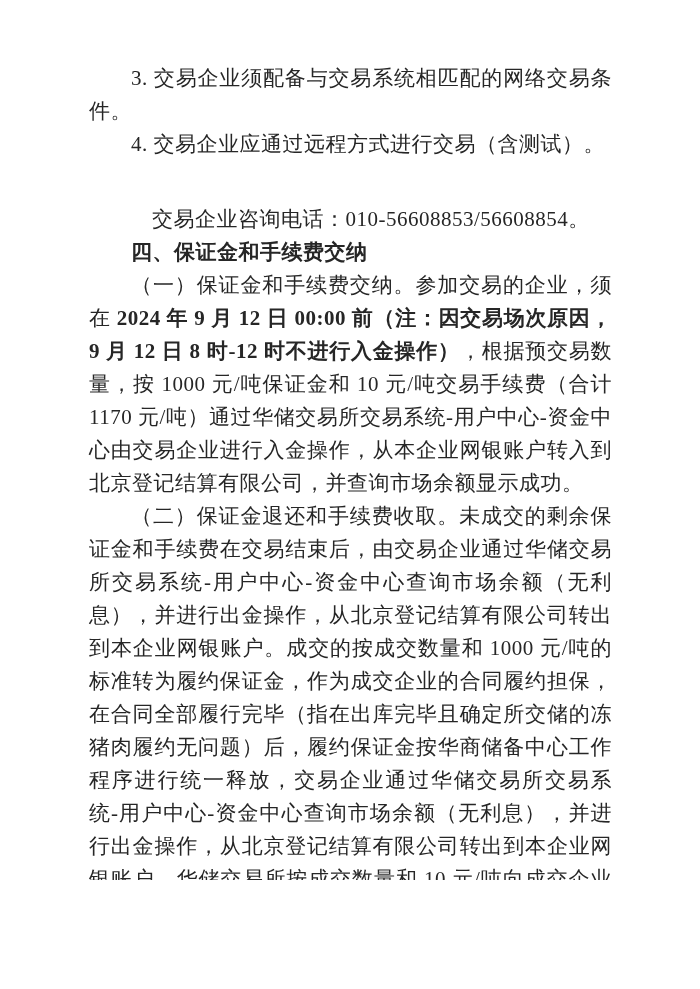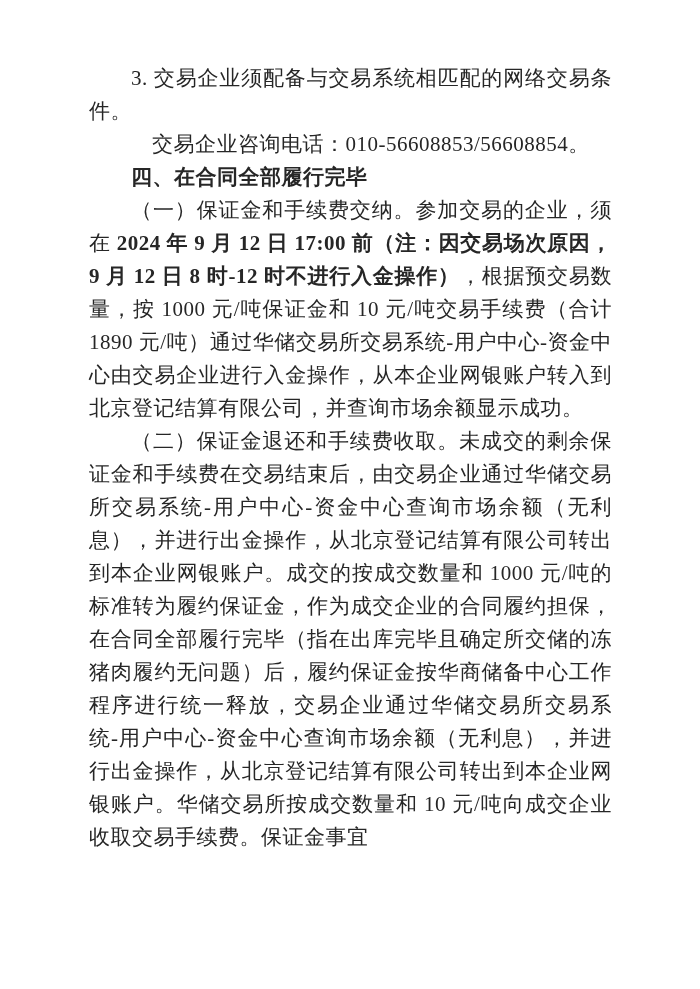--- a/index.html
+++ b/index.html
@@ -25,20 +25,21 @@
     line-height: 33px;
     text-align: justify;
     letter-spacing: 0.5px;
   }
   .para {
     margin: 0;
     text-indent: 2em;
   }
   .para.sub-indent {
     text-indent: 3em;
+    margin-top: 42px;
   }
   .heading {
     margin: 0;
     text-indent: 2em;
     font-weight: bold;
   }
   .bold {
     font-weight: bold;
   }
   .page-number {
@@ -49,19 +50,20 @@
     line-height: 28px;
     color: #2b2b2b;
   }
 </style>
 </head>
 <body>
 
 <div class="page">
   <div class="content">
     <p class="para"><span>3. 交易企业须配备与交易系统相匹配的网络交易条件。</span></p>
+    <p class="para"><span>4. 交易企业应通过远程方式进行交易（含测试）。</span></p>
     <p class="para sub-indent"><span>交易企业咨询电话：010-56608853/56608854。</span></p>
-    <p class="heading"><span>四、在合同全部履行完毕</span></p>
-    <p class="para"><span>（一）保证金和手续费交纳。参加交易的企业，须在 </span><span class="bold">2024 年 9 月 12 日 17:00 前（注：因交易场次原因，9 月 12 日 8 时-12 时不进行入金操作）</span><span>，根据预交易数量，按 1000 元/吨保证金和 10 元/吨交易手续费（合计 1890 元/吨）通过华储交易所交易系统-用户中心-资金中心由交易企业进行入金操作，从本企业网银账户转入到北京登记结算有限公司，并查询市场余额显示成功。</span></p>
+    <p class="heading"><span>四、保证金和手续费交纳</span></p>
+    <p class="para"><span>（一）保证金和手续费交纳。参加交易的企业，须在 </span><span class="bold">2024 年 9 月 12 日 00:00 前（注：因交易场次原因，9 月 12 日 8 时-12 时不进行入金操作）</span><span>，根据预交易数量，按 1000 元/吨保证金和 10 元/吨交易手续费（合计 1170 元/吨）通过华储交易所交易系统-用户中心-资金中心由交易企业进行入金操作，从本企业网银账户转入到北京登记结算有限公司，并查询市场余额显示成功。</span></p>
     <p class="para"><span>（二）保证金退还和手续费收取。未成交的剩余保证金和手续费在交易结束后，由交易企业通过华储交易所交易系统-用户中心-资金中心查询市场余额（无利息），并进行出金操作，从北京登记结算有限公司转出到本企业网银账户。成交的按成交数量和 1000 元/吨的标准转为履约保证金，作为成交企业的合同履约担保，在合同全部履行完毕（指在出库完毕且确定所交储的冻猪肉履约无问题）后，履约保证金按华商储备中心工作程序进行统一释放，交易企业通过华储交易所交易系统-用户中心-资金中心查询市场余额（无利息），并进行出金操作，从北京登记结算有限公司转出到本企业网银账户。华储交易所按成交数量和 10 元/吨向成交企业收取交易手续费。保证金事宜</span></p>
   </div>
   <div class="page-number">3</div>
 </div>
 
 </body></html>

